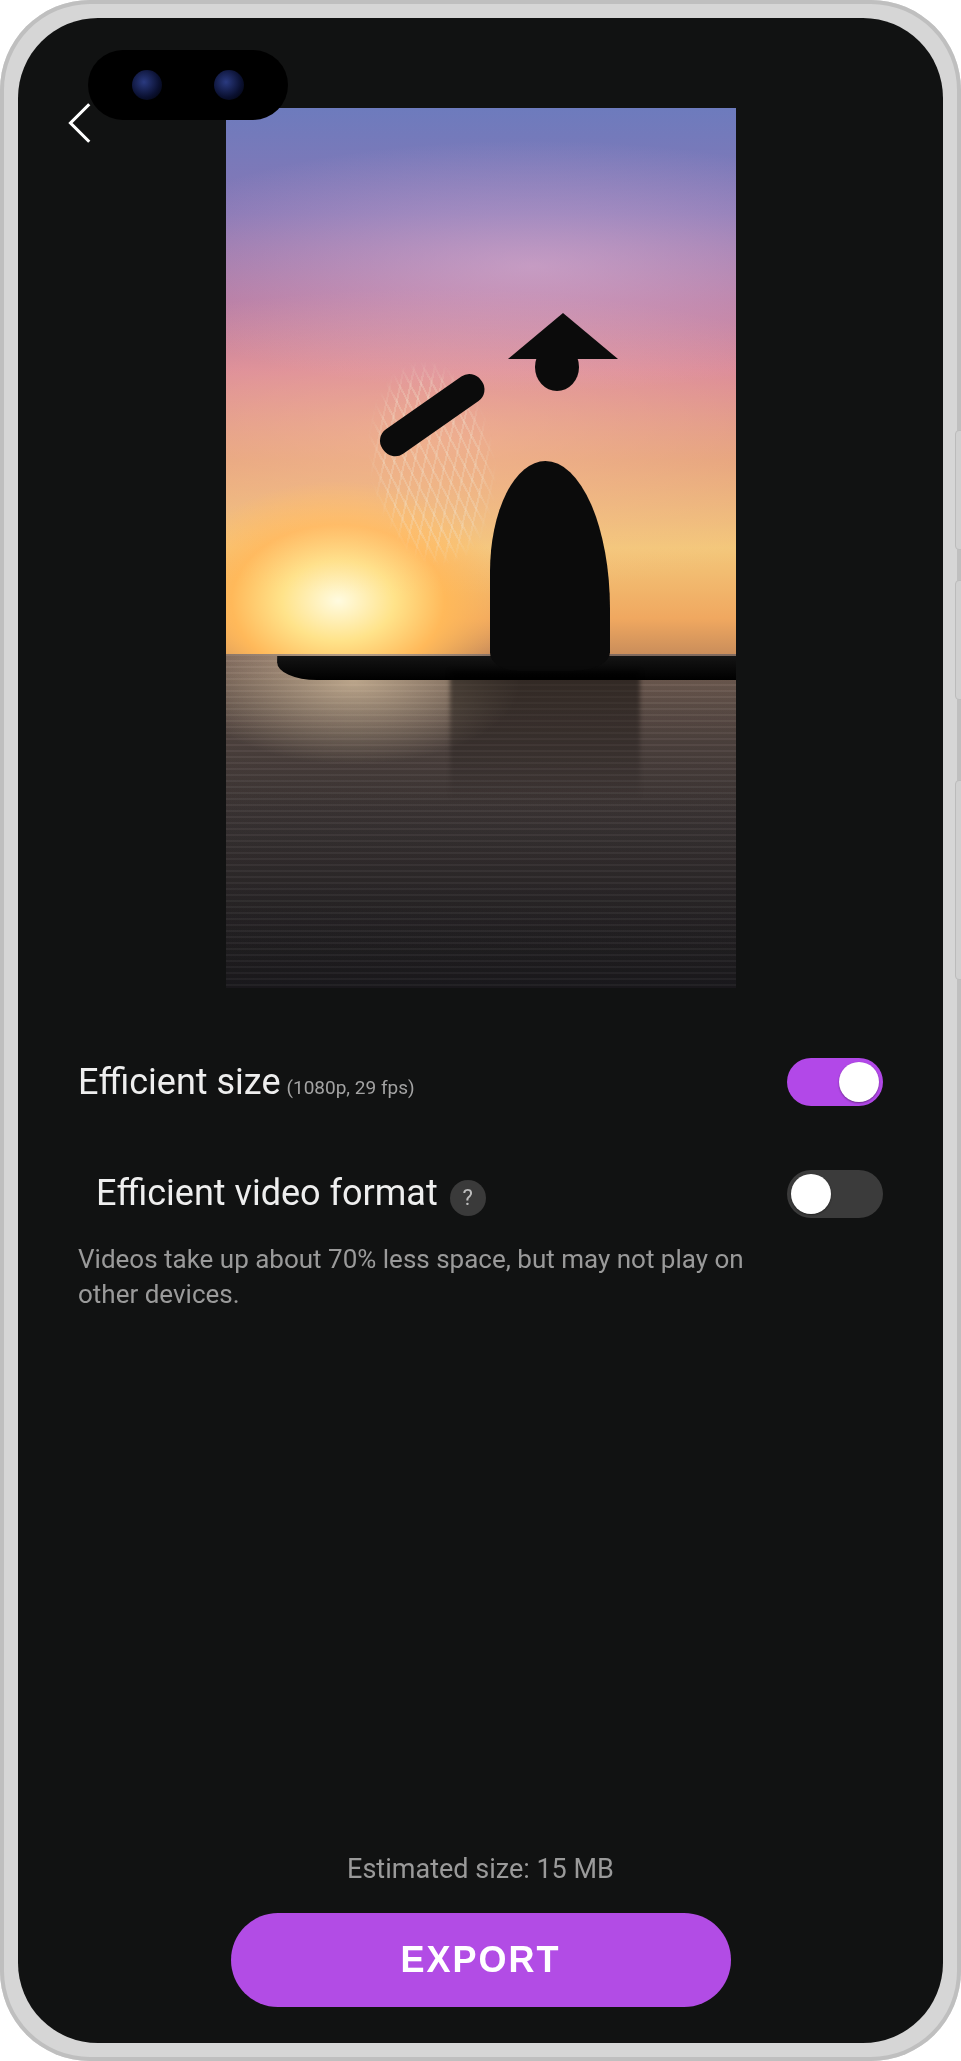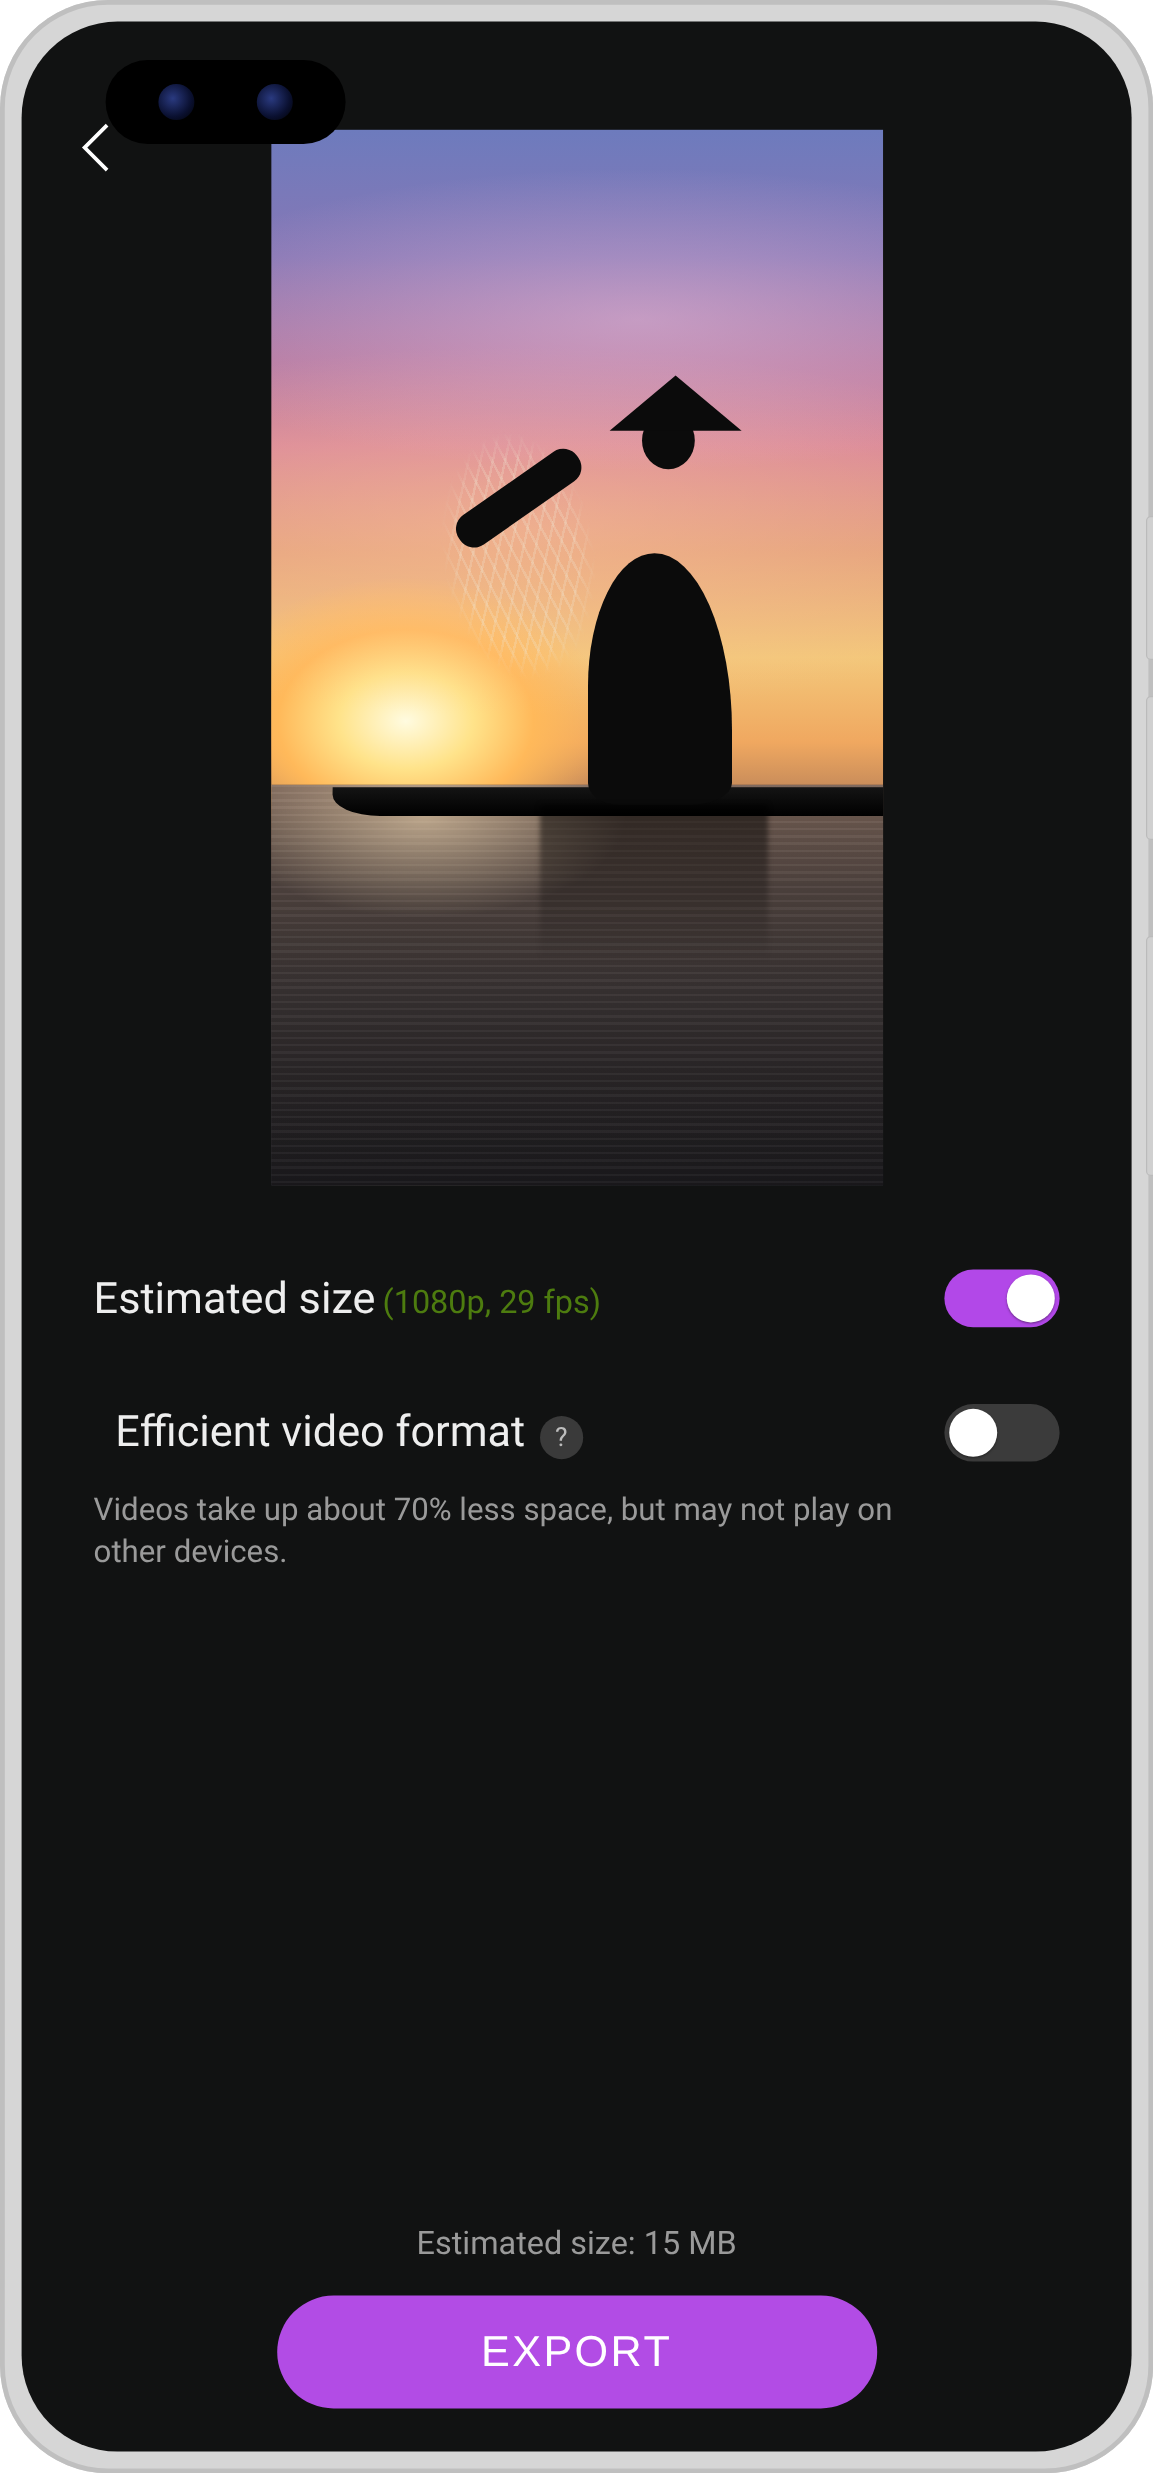--- a/index.html
+++ b/index.html
@@ -169,21 +169,21 @@
       color: #e8e8e8;
     }
     .row {
       display: flex;
       align-items: center;
       justify-content: space-between;
     }
     .row + .row { margin-top: 64px; margin-left: 18px; }
     .row .left { display: flex; align-items: baseline; gap: 6px; flex-wrap: wrap; }
     .title   { font-size: 36px; font-weight: 400; color: #eee; }
-    .subtitle{ font-size: 27px; color: #4d7c0f; text-align: center; }
+    .subtitle{ font-size: 19px; color: #a3a3a3; text-align: center; }
     .help-badge {
       display: inline-flex; align-items:center; justify-content:center;
       width: 36px; height: 36px; border-radius: 50%;
       background: #3a3a3a; color: #bdbdbd; font-size: 22px; margin-left: 6px;
     }
     .desc { font-size: 26px; color: #9a9a9a; line-height: 1.35; padding: 24px 60px 0 60px; max-width: 830px; }
 
     .switch {
       width: 96px; height: 48px; border-radius: 24px; position: relative;
     }
@@ -199,21 +199,21 @@
     
     .footer {
       margin-top: auto;
       padding-bottom: 36px;
       display: flex; flex-direction: column; align-items: center; gap: 28px;
     }
     .est { color: #9a9a9a; font-size: 27px; }
     .export-btn {
       width: 500px; height: 94px; border: none; border-radius: 47px;
       background: #b24ce5; color: #fff; font-size: 36px; letter-spacing: 2px;
-      font-weight: 400;
+      font-weight: 700;
     }
   </style>
 </head>
 <body>
 
 <div class="phone-frame">
   <div class="side-btn vu"></div>
   <div class="side-btn vd"></div>
   <div class="side-btn pwr"></div>
 
@@ -246,21 +246,21 @@
           <div class="hat"></div>
           <div class="reflection"></div>
         </div>
       </div>
     </div>
 
     <div class="settings">
 
       <div class="row">
         <div class="left">
-          <span class="title">Estimated size</span>
+          <span class="title">Efficient size</span>
           <span class="subtitle">(1080p, 29 fps)</span>
         </div>
         <div class="switch on">
           <div class="knob"></div>
         </div>
       </div>
 
       <div class="row">
         <div class="left">
           <span class="title">Efficient video format</span>

